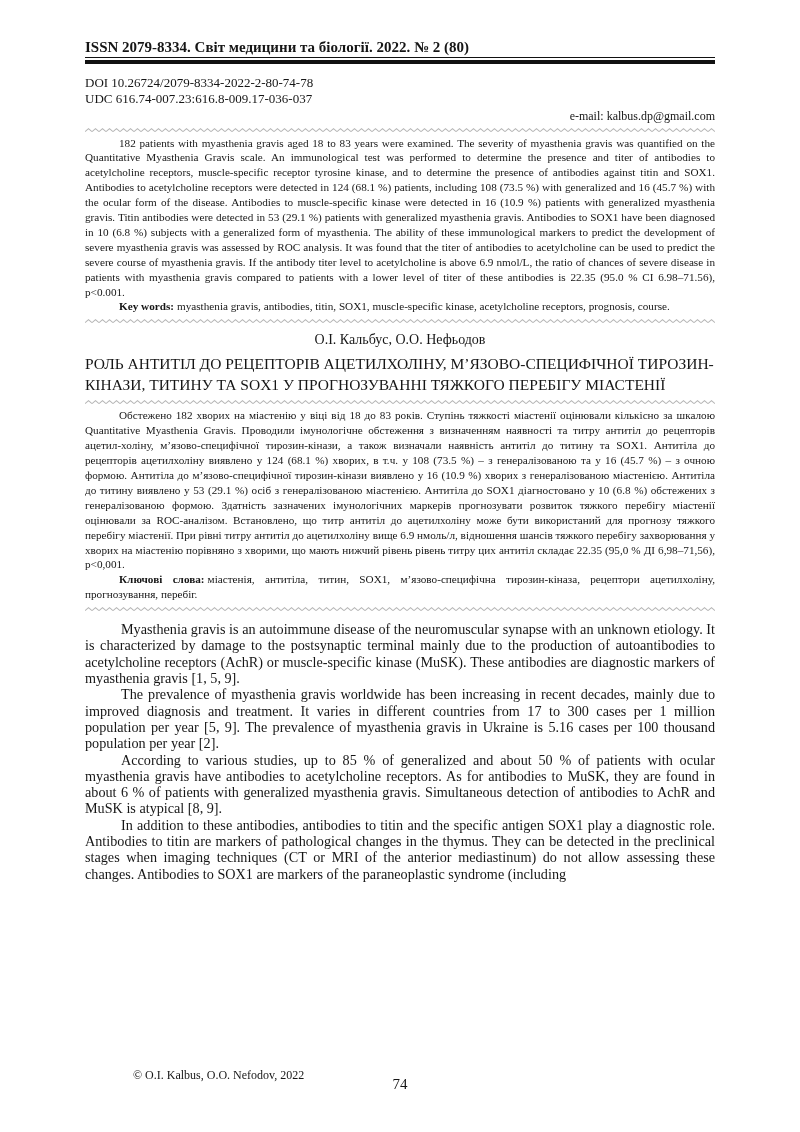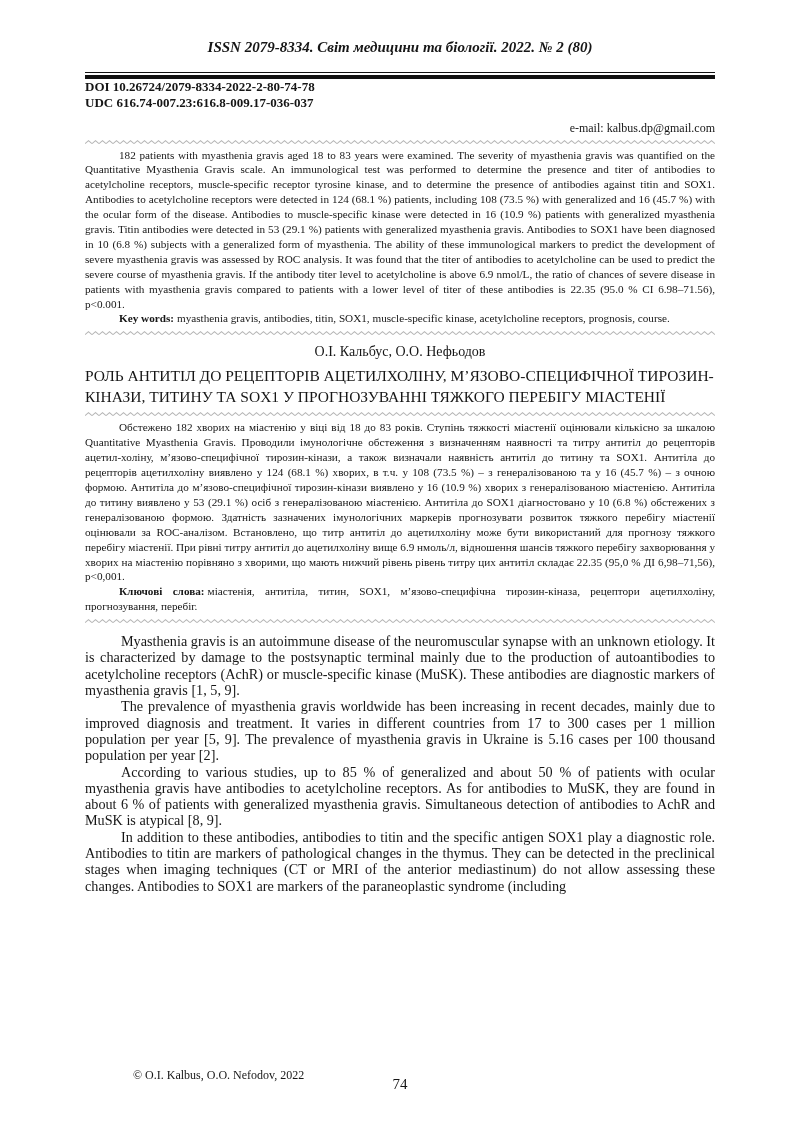--- a/index.html
+++ b/index.html
@@ -11,44 +11,43 @@
   }
   .page {
     position:relative;
     width:800px; height:1132px;
     padding:38px 85px 0 85px;
     overflow:hidden;
     background:#ffffff;
   }
   
   .issn-line {
-    font-weight:bold; font-style:italic;
+    font-weight:bold; 
     font-size:15px; line-height:19px;
-    padding-bottom:15px;
+    padding-bottom:0;
     border-bottom:1.5px solid #111;
-    text-align:center;
   }
   .thick-rule { height:3.5px; background:#111; margin-top:2px; }
-  .doi-block { font-weight:bold; font-size:13px; line-height:16px; }
+  .doi-block { margin-top:11px; font-weight:normal; font-size:13px; line-height:16px; }
   
   .hatch-box {
     margin-top:5px;
     padding:5px 12px 6px 12px;
     text-align:center; font-weight:bold;
     font-size:13.5px; line-height:18px;
     color:#1b1b1b;
     background:repeating-linear-gradient(135deg,#8f8f8f 0px,#8f8f8f 1px,#e6e6e6 1px,#e6e6e6 3.2px);
   }
   sup { font-size:9px; vertical-align:super; line-height:0; }
   
   .title-en {
     margin-top:9px; text-align:center; font-weight:bold;
     font-size:15px; line-height:19.5px; letter-spacing:.1px;
   }
-  .email-line { margin-top:10px; text-align:right; font-size:12px; line-height:14px; }
+  .email-line { margin-top:2px; text-align:right; font-size:12px; line-height:14px; }
   
   .zz { display:block; margin:4px 0 3px 0; }
   
   .abstract { font-size:11.2px; line-height:14.9px; text-align:justify; }
   .abstract .para { text-indent:34px; }
   .kw-label { font-weight:bold; margin-right:3px; }
   
   .authors-uk { margin-top:7px; text-align:center; font-weight:normal; font-size:14px; line-height:17px; }
   .title-uk {
     margin-top:6px; text-align:left; font-weight:normal;

